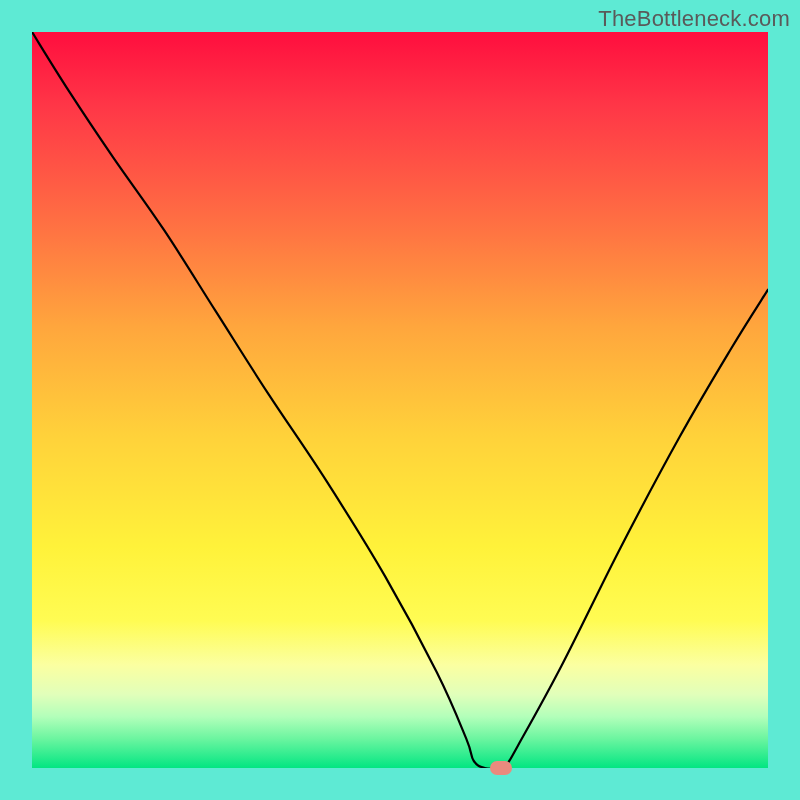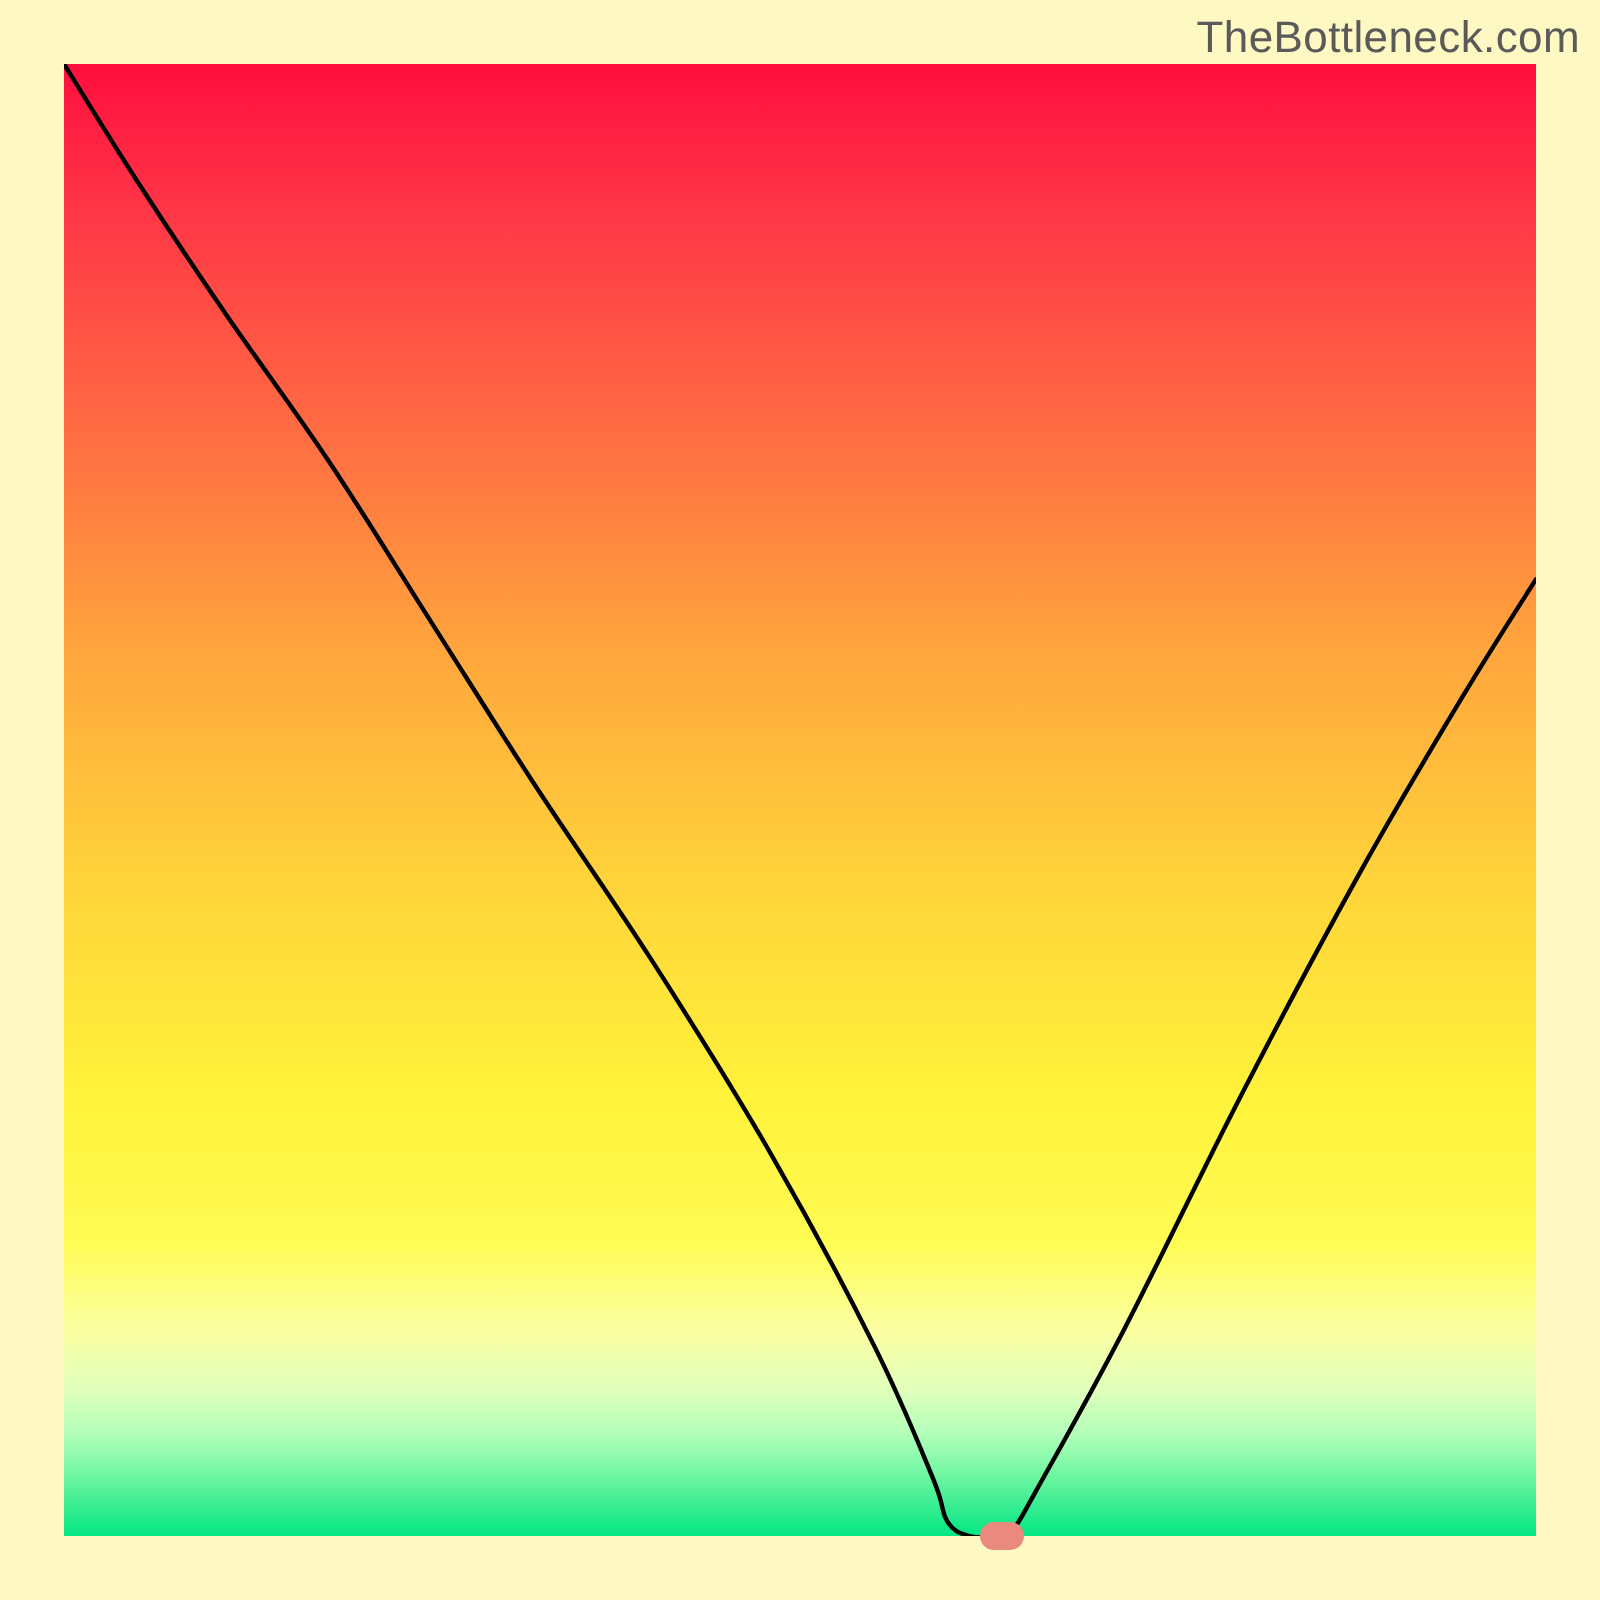--- a/index.html
+++ b/index.html
@@ -8,21 +8,21 @@
     width: 800px;
     height: 800px;
     overflow: hidden;
     background: #000;
     font-family: Arial, Helvetica, sans-serif;
   }
   .frame {
     position: relative;
     width: 800px;
     height: 800px;
-    background: #fef9c3;
+    background: #5eead4;
   }
   .plot-area {
     position: absolute;
     left: 32px;
     top: 32px;
     width: 736px;
     height: 736px;
   }
   .gradient-bg {
     position: absolute;

